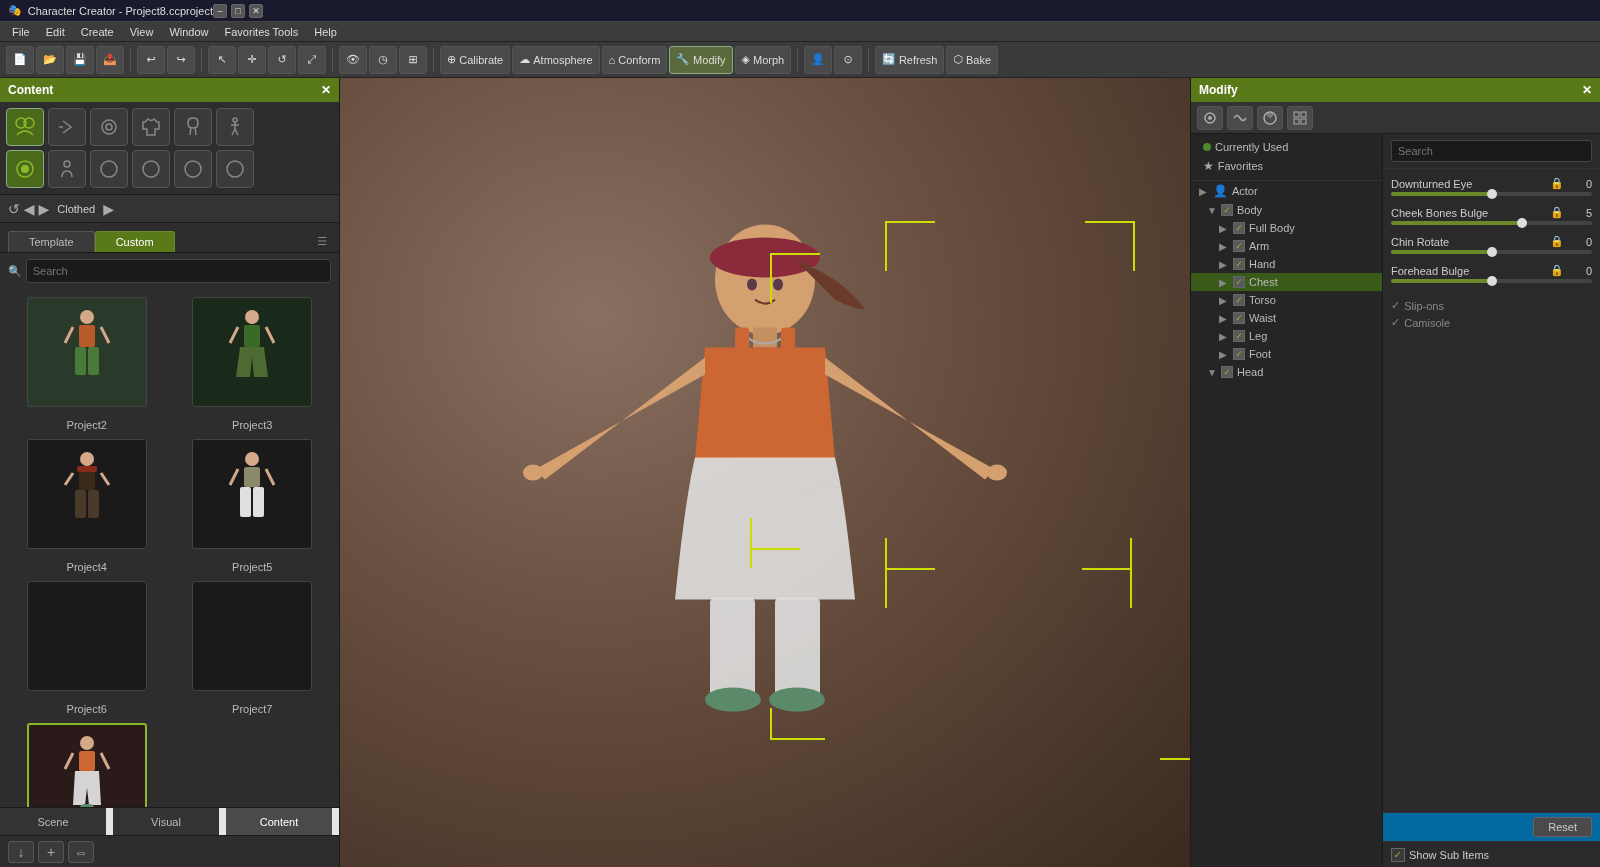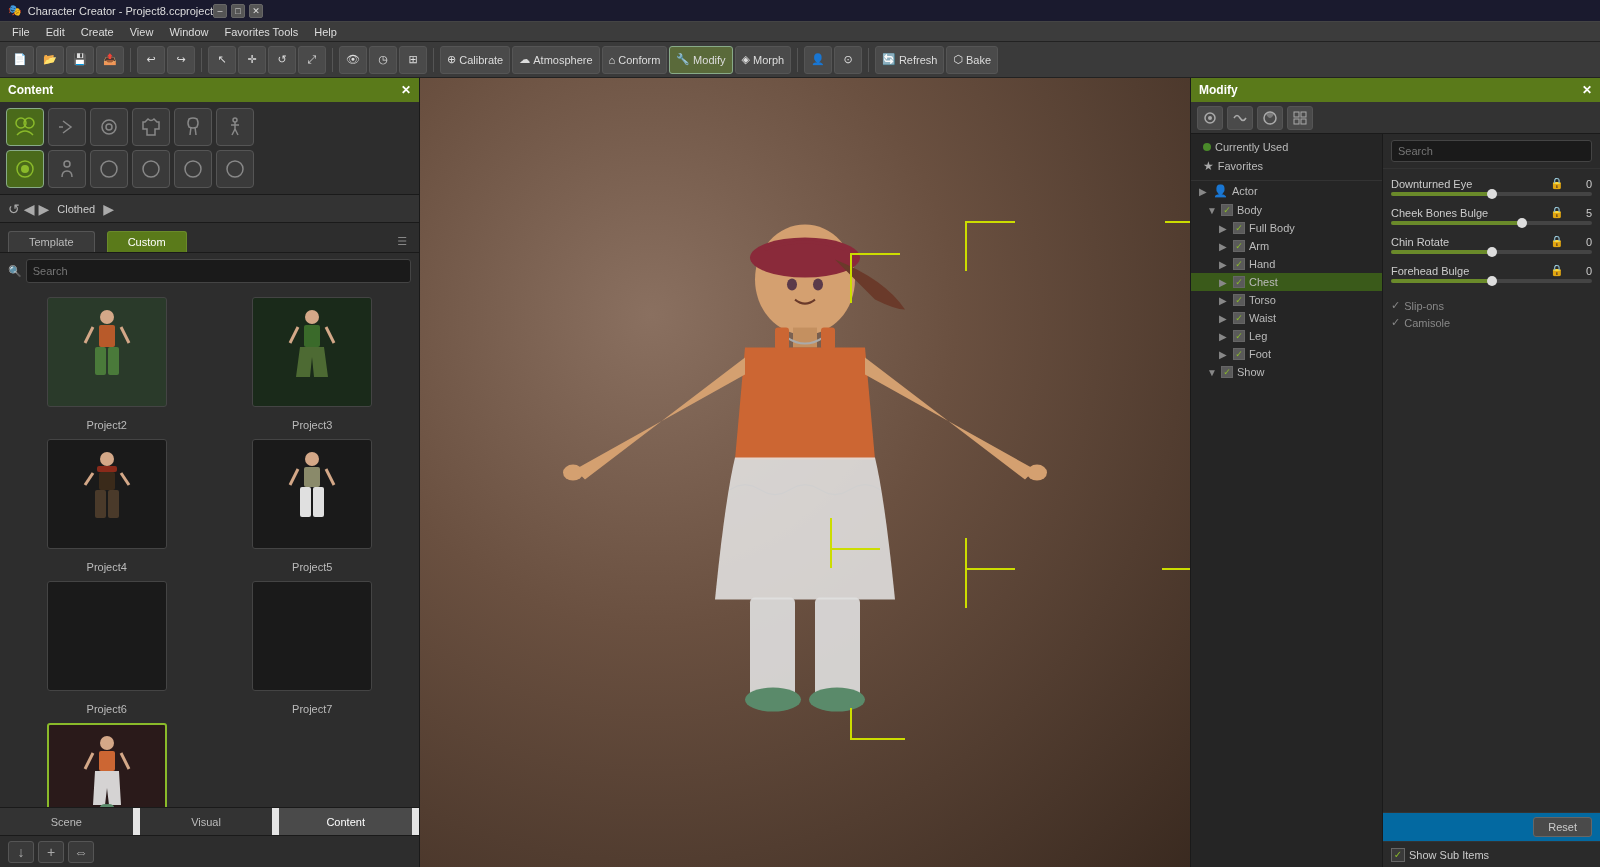--- a/index.html
+++ b/index.html
@@ -65,21 +65,21 @@
 
     
     #main {
       display: flex;
       height: calc(867px - 22px - 20px - 36px);
       
     }
 
     
     #left-panel {
-      width: 420px;
+      width: 340px;
       background: #2d2d2d;
       border-right: 1px solid #1a1a1a;
       display: flex;
       flex-direction: column;
     }
 
     #left-panel-header {
       height: 24px;
       background: #5a7a1a;
       display: flex;
@@ -132,21 +132,20 @@
     .nav-arrow { color: #aaa; cursor: pointer; font-size: 14px; }
 
     
     #content-tabs {
       height: 30px;
       display: flex;
       align-items: flex-end;
       background: #2d2d2d;
       padding: 0 8px;
       border-bottom: 1px solid #1a1a1a;
-      gap: 12px;
     }
     .content-tab {
       padding: 4px 20px;
       background: #3a3a3a;
       border: 1px solid #555;
       border-bottom: none;
       cursor: pointer;
       color: #bbb;
       font-size: 11px;
       border-radius: 3px 3px 0 0;
@@ -873,21 +872,21 @@
         </div>
         <div class="tree-item indent2">
           <span class="expand">▶</span>
           <div class="checkbox checked">✓</div>
           <span>Foot</span>
         </div>
 
         <div class="tree-item indent1">
           <span class="expand">▼</span>
           <div class="checkbox checked">✓</div>
-          <span>Show</span>
+          <span>Head</span>
         </div>
       </div>
 
       <div style="display:flex;flex-direction:column;flex:1;overflow:hidden;">
 
         <div id="right-search">
           <input id="right-search-input" type="text" placeholder="Search" style="">
         </div>
 
         <div id="sliders-panel">

